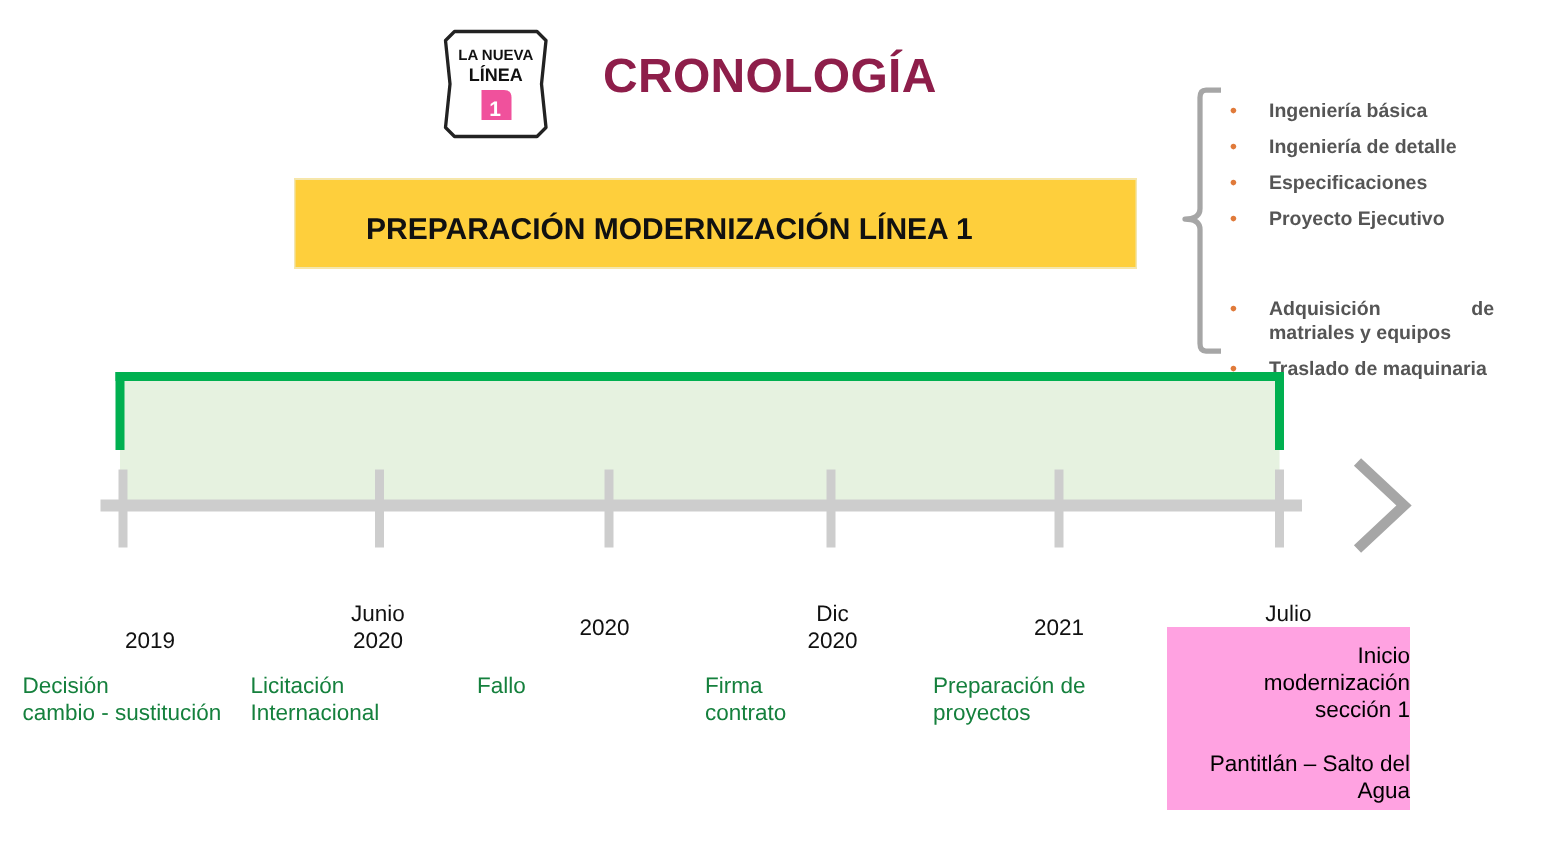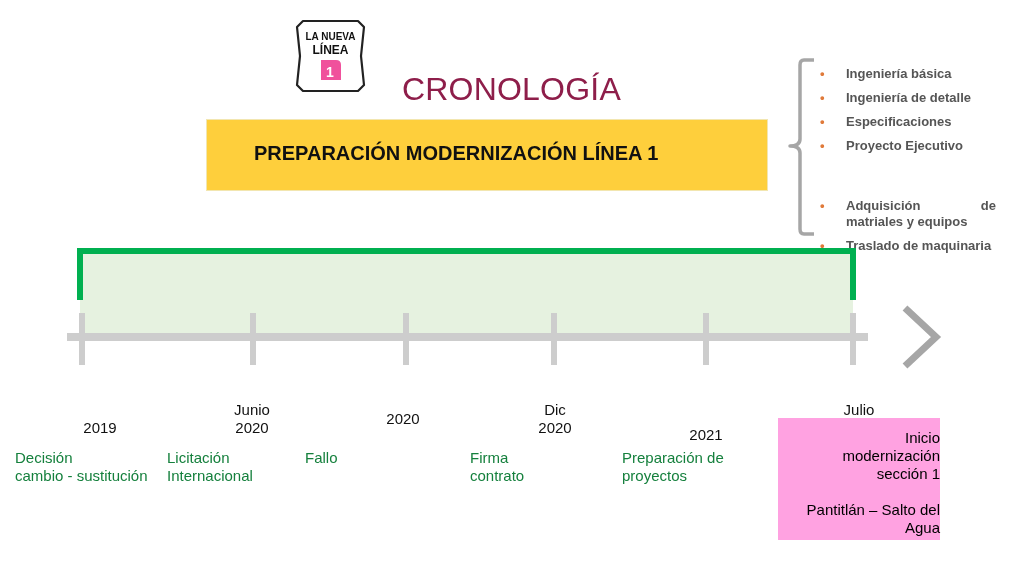--- a/index.html
+++ b/index.html
@@ -1,20 +1,20 @@
 <!DOCTYPE html>
 <html><head>
 <meta charset="utf-8">
 <style>
   html,body{margin:0;padding:0;background:#ffffff;}
   body{width:1033px;height:561px;position:relative;overflow:hidden;font-family:"Liberation Sans",sans-serif;color:#1a1a1a;}
   .abs{position:absolute;}
   #logo{left:295px;top:19px;width:71px;height:74px;}
-  #title{left:402px;top:32px;font-size:32px;font-weight:normal;color:#8e1e4a;letter-spacing:0.2px;margin-top:39px;}
-  #banner{left:206px;top:119px;width:562px;height:72px;background:#fecf3c;border:1px solid #f2e6b0;box-sizing:border-box;}
+  #title{left:402px;top:32px;font-size:32px;font-weight:bold;color:#8e1e4a;letter-spacing:0.2px;}
+  #banner{left:196px;top:119px;width:562px;height:60px;background:#fecf3c;border:1px solid #f2e6b0;box-sizing:border-box;}
   #banner-text{position:absolute;left:47px;top:22px;font-size:20px;font-weight:bold;color:#111;}
   #brace{left:786px;top:57px;width:30px;height:180px;}
   #activities{left:820px;top:66px;width:200px;margin:0;padding:0;list-style:none;}
   #activities li{position:relative;padding-left:26px;font-size:13px;font-weight:bold;color:#555;line-height:16px;margin-bottom:8px;}
   #activities li .bullet{position:absolute;left:0;top:0;color:#e07a3a;font-size:13px;}
   #activities li.two{line-height:16px;}
   #activities li.two .txt{display:block;text-align:justify;text-align-last:left;width:150px;margin-top:44px;}
   #fill{left:80px;top:251px;width:773px;height:83px;background:#e6f2e0;}
   #green{left:77px;top:248px;width:779px;height:52px;border:6px solid #00b050;border-bottom:none;box-sizing:border-box;}
   #axis{left:67px;top:333px;width:801px;height:8px;background:#cdcdcd;}
@@ -83,39 +83,39 @@
 <div class="date" style="left:323px;top:392px">
     <div style="height: 0px;"></div>
     <div style="margin-top:18px">2020</div>
   </div>
 <div class="date" style="left:475px;top:401px">
     <div>Dic</div>
     <div>2020</div>
   </div>
 <div class="date" style="left:626px;top:392px">
     <div style="height: 0px;"></div>
-    <div style="margin-top:34px">2021</div>
+    <div style="margin-top:18px">2021</div>
   </div>
 <div class="date" style="left:779px;top:401px">
     <div>Julio</div>
   </div>
 
 <style>
   .date:first-of-type{}
 </style>
 
 <div class="event" style="left:15px;top:449px">
     <div>Decisión</div>
     <div>cambio - sustitución</div>
   </div>
 <div class="event" style="left:167px;top:449px">
     <div>Licitación</div>
     <div>Internacional</div>
   </div>
-<div class="event" style="left:305px;top:449px">
+<div class="event" style="left:318px;top:449px">
     <div>Fallo</div>
     <div></div>
   </div>
 <div class="event" style="left:470px;top:449px">
     <div>Firma</div>
     <div>contrato</div>
   </div>
 <div class="event" style="left:622px;top:449px">
     <div>Preparación de</div>
     <div>proyectos</div>

